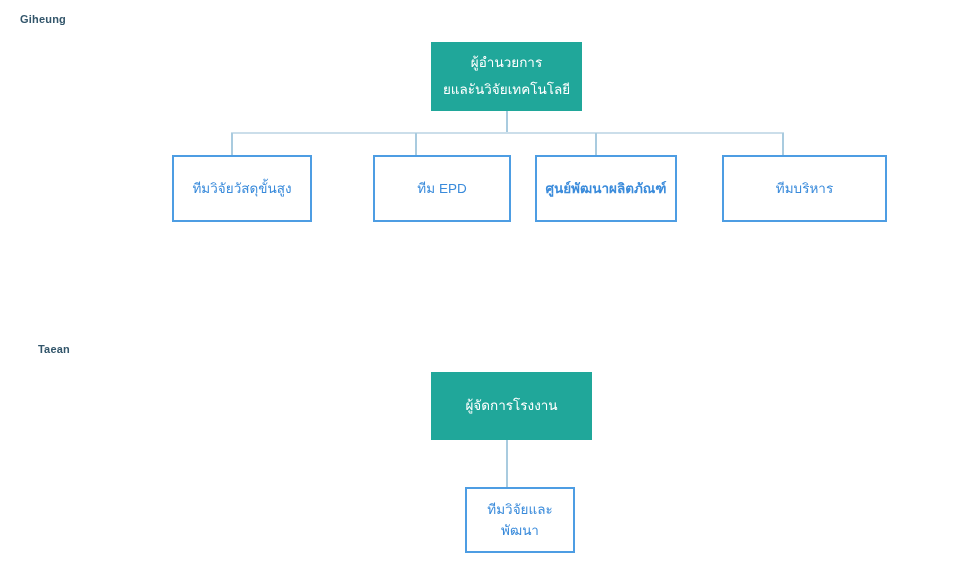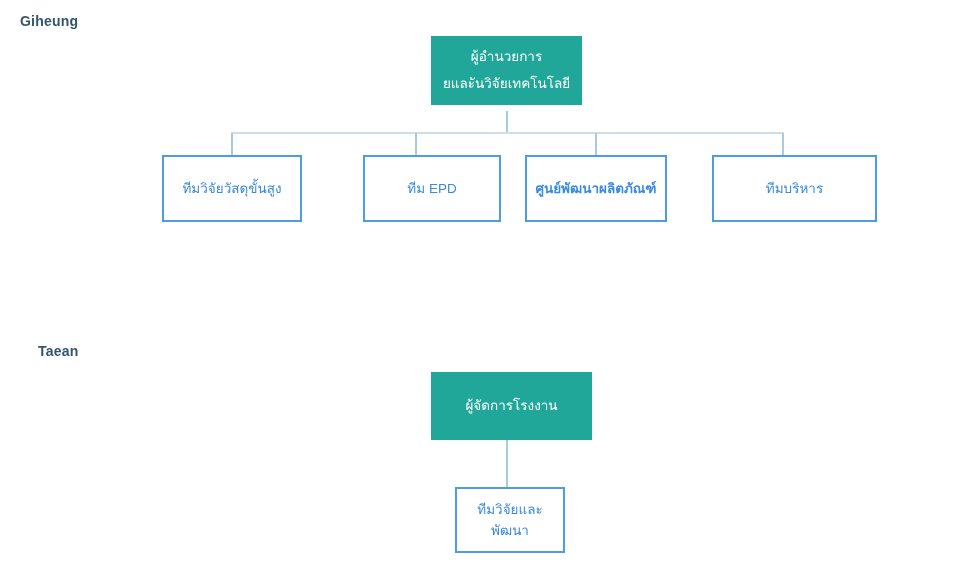--- a/index.html
+++ b/index.html
@@ -16,55 +16,56 @@
   .canvas {
     position: relative;
     width: 980px;
     height: 588px;
     background: var(--background);
     font-family: "Liberation Sans", sans-serif;
     overflow: hidden;
   }
   .heading {
     position: absolute;
-    font-size: 14px;
+    font-size: 11px;
     font-weight: bold;
     color: var(--heading-text);
     letter-spacing: 0.2px;
   }
   #heading-giheung { left: 20px; top: 13px; }
   #heading-taean   { left: 18px; top: 343px; margin-left: 20px; }
 
   .root-box {
     position: absolute;
     background: var(--teal);
     color: #fff;
     display: flex;
     flex-direction: column;
     align-items: center;
     justify-content: center;
     text-align: center;
     font-size: 13.5px;
     line-height: 18px;
   }
-  #root-giheung { left: 431px; top: 36px;  width: 151px; height: 69px; gap: 9px; }
+  #root-giheung { left: 431px; top: 42px;  width: 151px; height: 69px; gap: 9px; }
   #root-taean   { left: 431px; top: 372px; width: 161px; height: 68px; }
 
   .child-box {
     position: absolute;
     background: #fff;
     border: 2px solid var(--child-border);
     color: var(--child-text);
     display: flex;
     flex-direction: column;
     align-items: center;
     justify-content: center;
     text-align: center;
     font-size: 13.5px;
     line-height: 21px;
+    margin-left: 10px;
   }
   #child-1 { left: 162px; top: 155px; width: 140px; height: 67px; }
   #child-2 { left: 363px; top: 155px; width: 138px; height: 67px; }
   #child-3 { left: 525px; top: 155px; width: 142px; height: 67px; font-weight: bold; }
   #child-4 { left: 712px; top: 155px; width: 165px; height: 67px; }
   #child-5 { left: 455px; top: 487px; width: 110px; height: 66px; }
 
   .vline { position: absolute; width: 2px; background: var(--connector-vertical); }
   .hline { position: absolute; height: 2px; background: var(--connector-horizontal); }
   #riser-giheung { left: 506px; top: 111px; height: 22px; }

